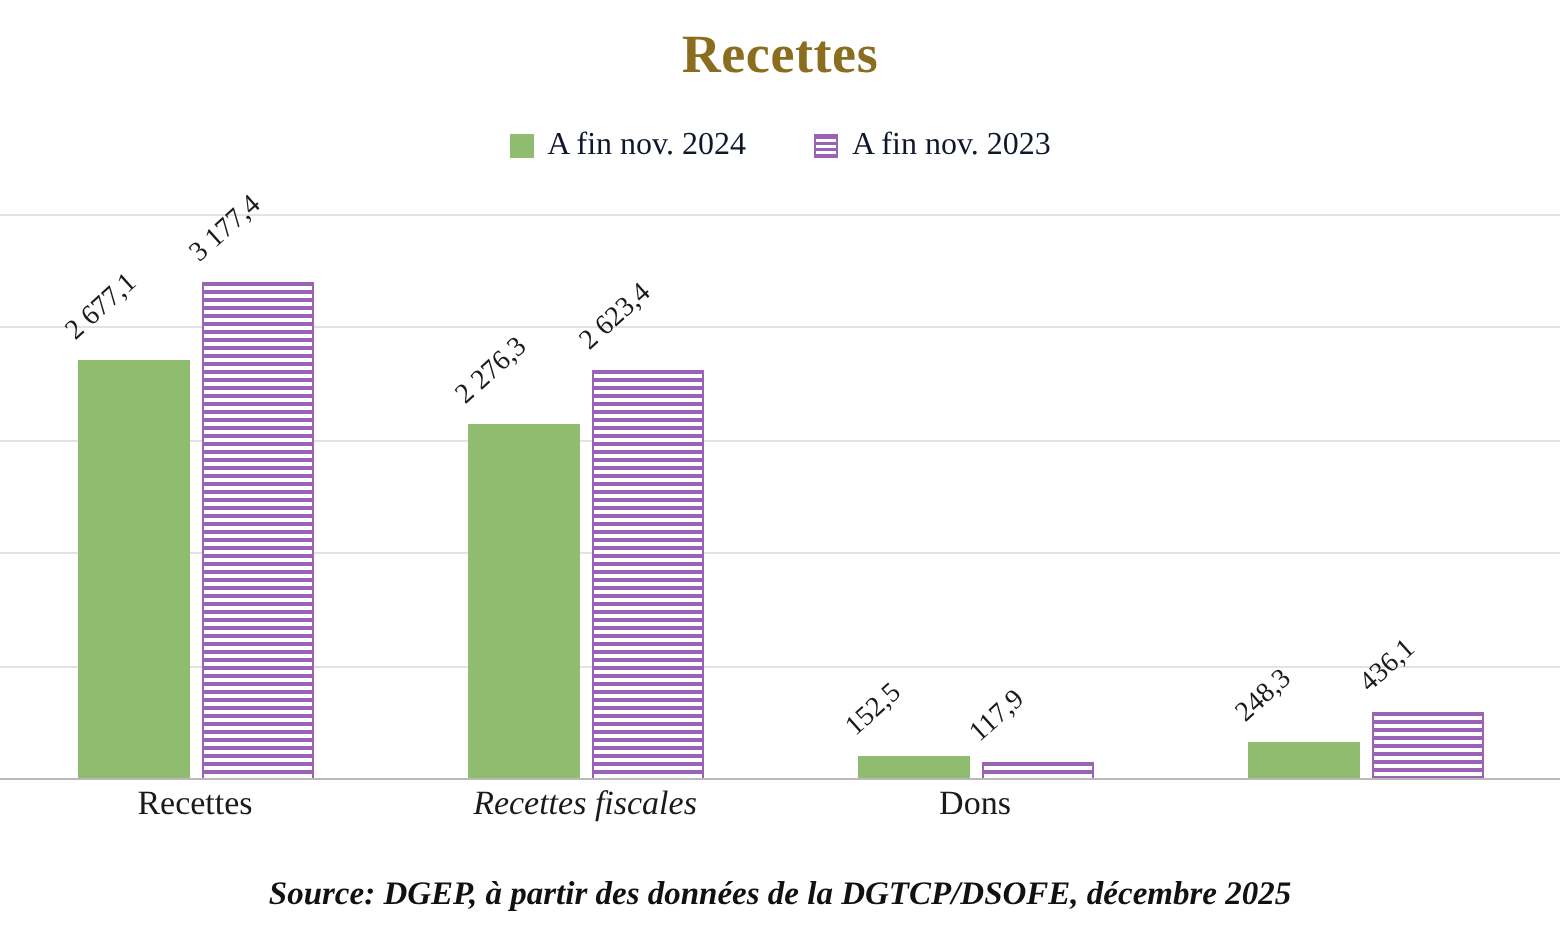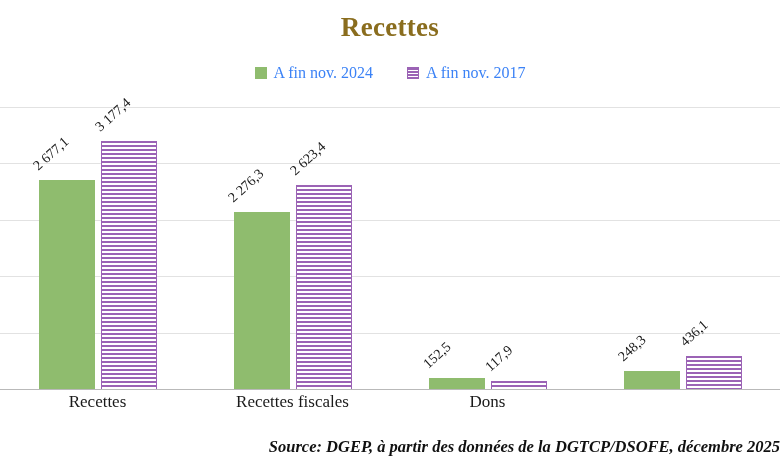--- a/index.html
+++ b/index.html
@@ -55,21 +55,21 @@
     background-image: repeating-linear-gradient(
       to bottom,
       #9b63b5 0px, #9b63b5 1.5px,
       #ffffff 1.5px, #ffffff 3px
     );
     border: 1px solid #9b63b5;
     box-sizing: border-box;
   }
   .legend-label {
     font-size: 16px;
-    color: #3b82f6;
+    color: #0f172a;
     font-family: "Liberation Serif", serif;
   }
 
   
   #plot {
     position: absolute;
     left: 0;
     top: 108px;
     width: 780px;
     height: 282px;
@@ -140,21 +140,21 @@
     text-align: center;
     font-size: 17px;
     color: #1a1a1a;
     font-family: "Liberation Serif", serif;
   }
   #source-note {
     position: absolute;
     left: 0;
     top: 437px;
     width: 780px;
-    text-align: right;
+    text-align: center;
     font-size: 16.5px;
     font-weight: bold;
     font-style: italic;
     color: #111111;
     font-family: "Liberation Serif", serif;
   }
 </style>
 </head>
 <body>
 
@@ -162,21 +162,21 @@
 
   <div id="chart-title">Recettes</div>
 
   <div id="legend">
     <div class="legend-entry">
       <span class="legend-swatch" style="background:#8fbc6e;"></span>
       <span class="legend-label">A fin nov. 2024</span>
     </div>
     <div class="legend-entry">
       <span class="legend-swatch striped"></span>
-      <span class="legend-label">A fin nov. 2017</span>
+      <span class="legend-label">A fin nov. 2023</span>
     </div>
   </div>
 
   <div id="plot">
     <div id="gridlines">
         <div class="gridline" style="bottom: 0px;"></div>
         <div class="gridline" style="bottom: 56.4px;"></div>
         <div class="gridline" style="bottom: 112.8px;"></div>
         <div class="gridline" style="bottom: 169.2px;"></div>
         <div class="gridline" style="bottom: 225.6px;"></div>
@@ -214,18 +214,18 @@
             <div class="bar series1" style="left: 100.5px; width: 56px; height: 34.1612px;"></div>
             <div class="bar-label" style="left: 102.5px; bottom: 40.1612px;">436,1</div>
           </div>
         </div>
       </div>
     <div id="axis-line"></div>
   </div>
 
   <div id="categories">
       <div class="cat-label" style="left: 0px; width: 195px;">Recettes</div>
-      <div class="cat-label" style="left: 195px; width: 195px;">Recettes fiscales</div>
+      <div class="cat-label" style="left: 195px; width: 195px; font-style: italic;">Recettes fiscales</div>
       <div class="cat-label" style="left: 390px; width: 195px; font-family: Liberation Serif, serif;">Dons</div>
     </div>
 
   <div id="source-note">Source: DGEP, à partir des données de la DGTCP/DSOFE, décembre 2025</div>
 </div>
 
 </body></html>

